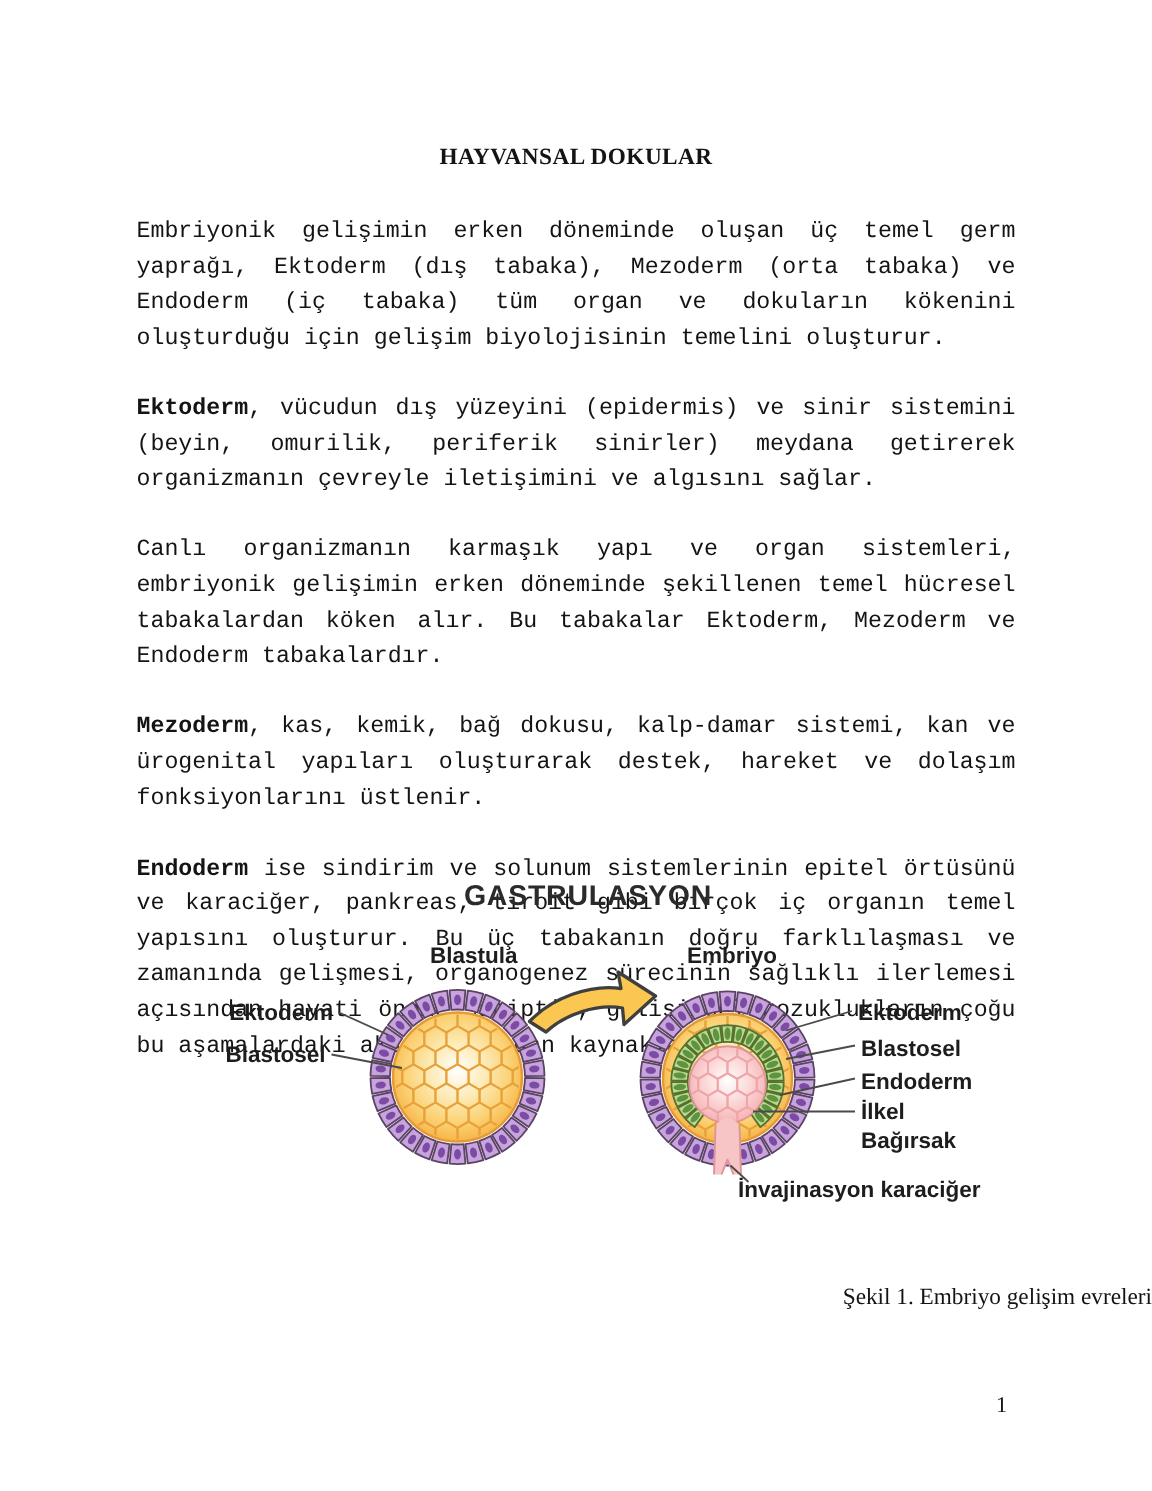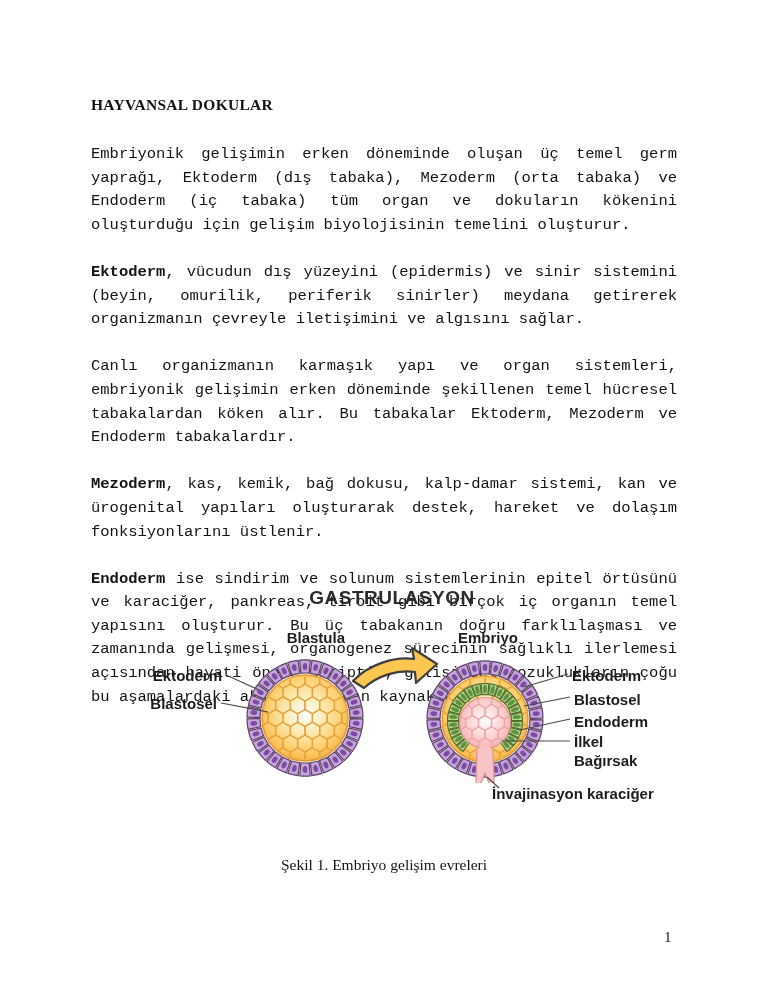--- a/index.html
+++ b/index.html
@@ -2,40 +2,40 @@
 <html><head>
 <meta charset="utf-8">
 <style>
   html,body{margin:0;padding:0;background:#ffffff;}
   .page{
     position:relative;width:768px;height:994px;background:#ffffff;overflow:hidden;
     font-family:"Liberation Serif",serif;color:#141414;
   }
   .content{position:absolute;left:91px;top:96px;width:586px;}
   .doc-title{
-    font-size:15.5px;font-weight:bold;text-align:left;margin:0 0 29px 0;letter-spacing:.3px;
+    font-size:15.5px;font-weight:bold;text-align:center;margin:0 0 29px 0;letter-spacing:.3px;
   }
   .body-par{
     font-size:15.5px;line-height:23.6px;text-align:justify;margin:0 0 23.6px 0;font-family:Liberation Mono, monospace;
   }
   .body-par b{font-weight:bold;}
   .figure{position:absolute;left:0;top:584px;width:641px;height:238px;}
   .figure svg{position:absolute;left:0;top:0;z-index:0;}
   .fig-title{
     position:absolute;left:8px;top:3px;width:768px;text-align:center;z-index:1;
     font-family:"Liberation Sans",sans-serif;font-weight:bold;font-size:19px;color:#2b2b2b;letter-spacing:.5px;
   }
   .stage-label,.side-label{
     position:absolute;z-index:1;font-family:"Liberation Sans",sans-serif;font-weight:bold;
     font-size:15px;color:#1d1d1d;line-height:19px;
   }
   .stage-label{width:100px;text-align:right;}
   .lbl-right{text-align:left;}
   .lbl-left{width:92px;text-align:right;}
-  .fig-caption{position:absolute;left:0;top:856px;width:768px;text-align:center;font-size:15.5px;color:#141414;}
+  .fig-caption{position:absolute;left:0;top:856px;width:768px;text-align:right;font-size:15.5px;color:#141414;}
   .page-num{position:absolute;left:664px;top:929px;font-size:15px;color:#141414;}
 </style>
 </head>
 <body>
 
 <div class="page">
   <div class="content">
     <h1 class="doc-title">HAYVANSAL DOKULAR</h1>
     <p class="body-par"><b></b><span>Embriyonik gelişimin erken döneminde oluşan üç temel germ yaprağı, Ektoderm (dış tabaka), Mezoderm (orta tabaka) ve Endoderm (iç tabaka) tüm organ ve dokuların kökenini oluşturduğu için gelişim biyolojisinin temelini oluşturur.</span></p>
     <p class="body-par"><b>Ektoderm</b><span>, vücudun dış yüzeyini (epidermis) ve sinir sistemini (beyin, omurilik, periferik sinirler) meydana getirerek organizmanın çevreyle iletişimini ve algısını sağlar.</span></p>

